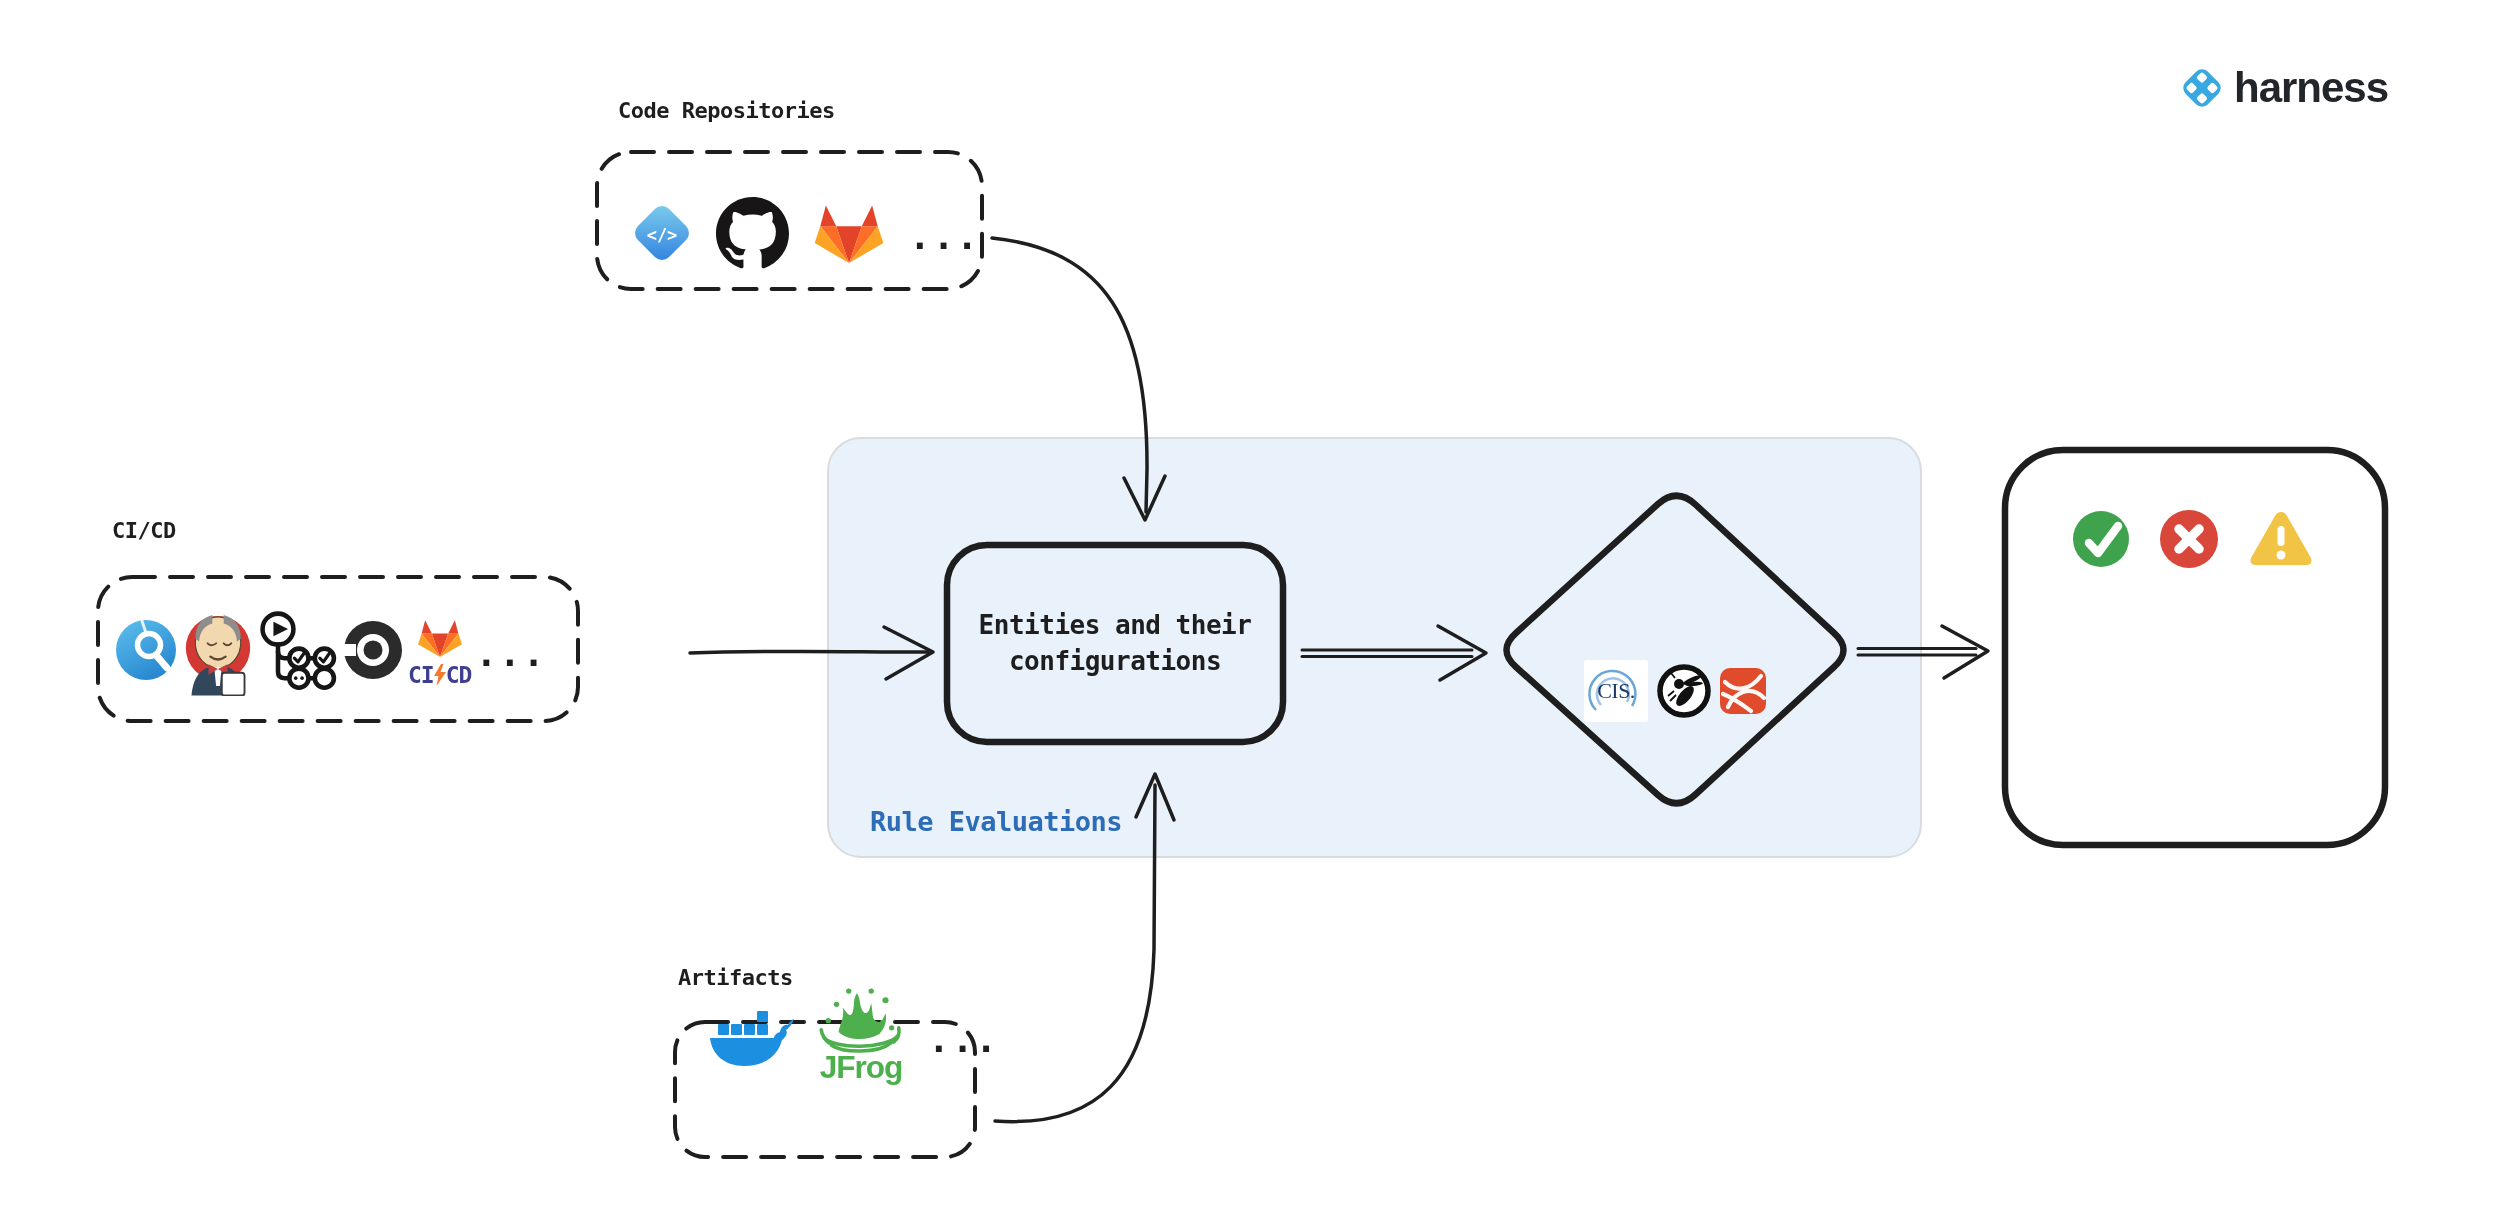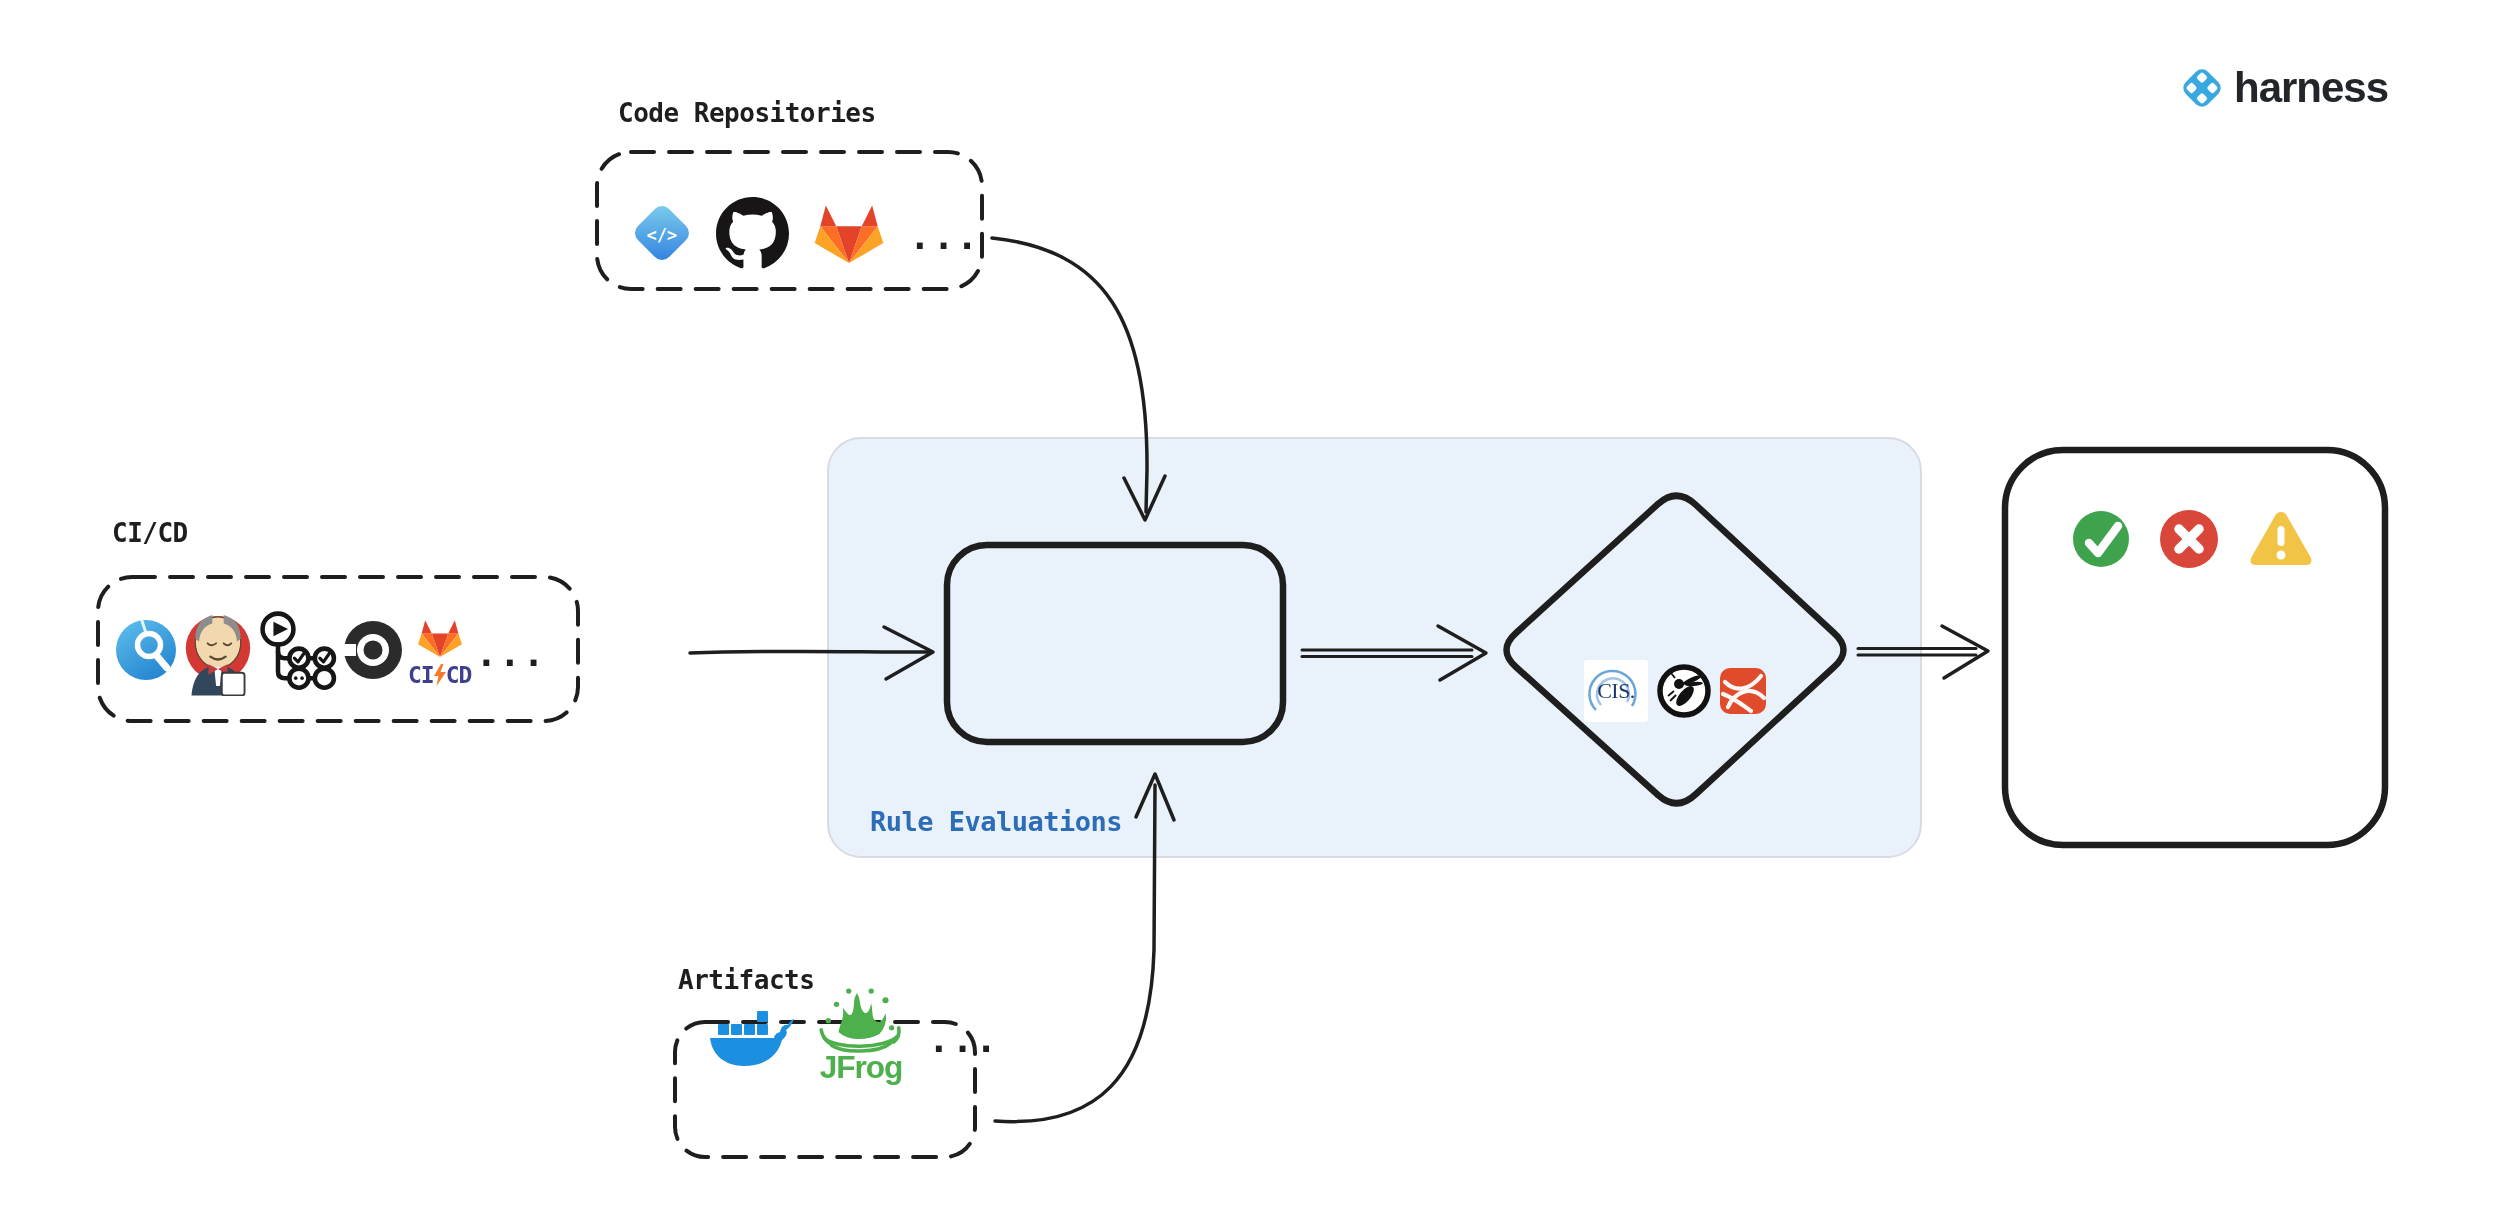--- a/index.html
+++ b/index.html
@@ -30,21 +30,21 @@
     font-family:"DejaVu Sans Mono","Liberation Mono",monospace;color:var(--ink);
   }
   .panel{
     position:absolute;left:827px;top:437px;width:1095px;height:421px;
     background:var(--panel_fill);border:2px solid var(--panel_border);border-radius:34px;
     box-sizing:border-box;z-index:1;
   }
   svg.overlay{position:absolute;left:0;top:0;z-index:2;}
   .layer{position:absolute;z-index:3;}
   .group-label{
-    font-weight:700;font-size:26px;letter-spacing:-0.5px;color:var(--ink);white-space:nowrap;
+    font-weight:700;font-size:22px;letter-spacing:-0.5px;color:var(--ink);white-space:nowrap;
   }
   .icon-row{display:flex;align-items:center;}
   .ellipsis{
     font-weight:700;font-size:36px;letter-spacing:2px;color:var(--ink);
     transform:translateY(4px);line-height:1;
   }
   .rule-label{
     font-weight:700;font-size:27px;letter-spacing:-0.5px;color:var(--rule_blue);white-space:nowrap;
   }
   .box-text{
@@ -270,20 +270,21 @@
         <path d="M79,40 C80,46 78,51 74,54"></path>
       </g>
       <text x="42" y="89" text-anchor="middle" font-family="Liberation Sans, sans-serif" font-size="31" font-weight="700" style="fill:var(--jfrog_green)" letter-spacing="-1">JFrog</text>
     </svg>
 
     <span class="ellipsis">...</span>
   </div>
 
   <div class="layer rule-label" style="left:870px;top:806px;">Rule Evaluations</div>
 
+  <div class="layer box-text" style="left:957px;top:545px;width:316px;height:197px;">Entities and their configurations</div>
 
 
   <div class="layer icon-row" style="left:1584px;top:656px;height:70px;gap:8px;">
     <div class="cis-box">
       <svg width="64" height="62" viewBox="0 0 64 62">
         <path d="M12,50 A23,23 0 1 1 48,46" fill="none" style="stroke:var(--cis_arc)" stroke-width="2.5"></path>
         <path d="M17,45 A16,16 0 1 1 43,42" fill="none" stroke="#9fc3e8" stroke-width="2.5"></path>
       </svg>
       <span class="cis-text">CIS.</span>
     </div>

